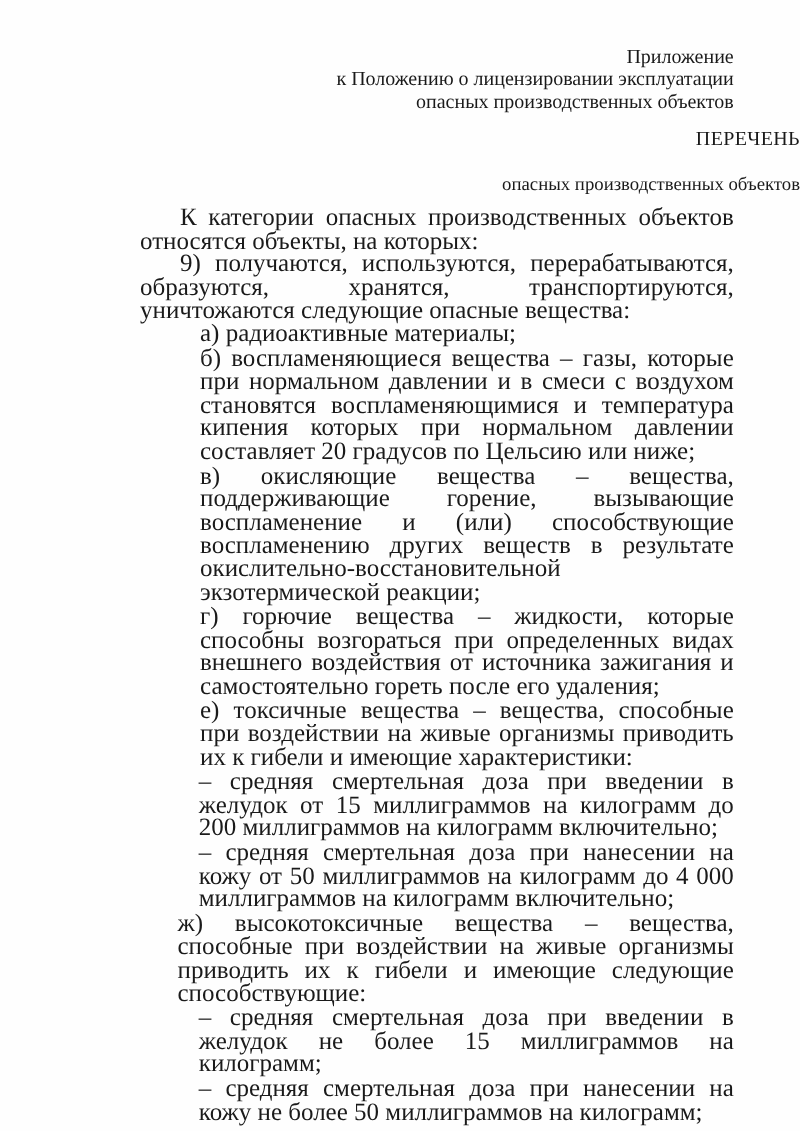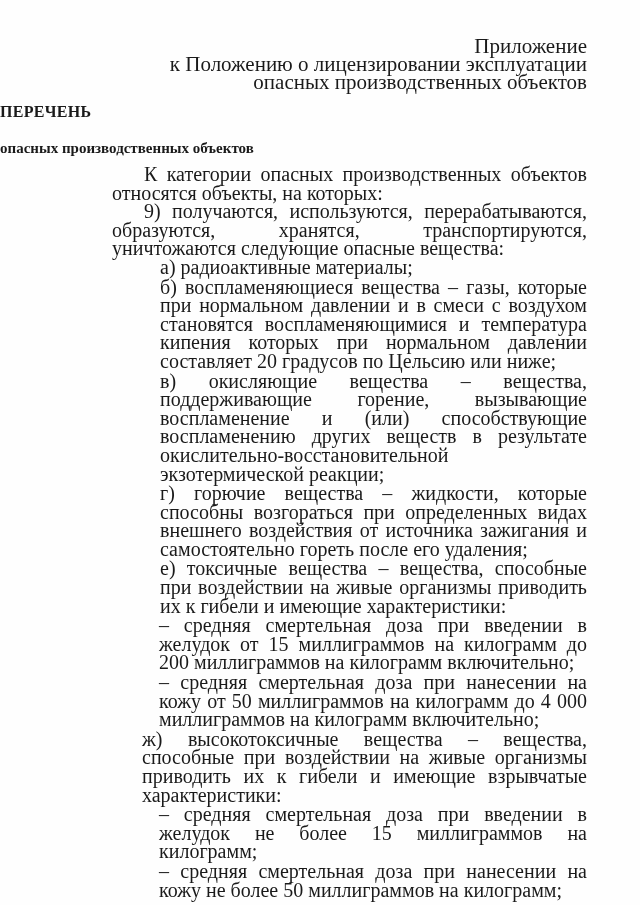--- a/index.html
+++ b/index.html
@@ -1,22 +1,22 @@
 <!DOCTYPE html>
 <html><head>
 <meta charset="utf-8">
 <style>
   html, body { margin: 0; padding: 0; background: #ffffff; }
   body { width: 640px; height: 905px; position: relative; overflow: hidden;
          font-family: "Liberation Serif", "DejaVu Serif", serif; color: #1a1a1a; }
   .page { position: absolute; left: 0; top: 0; width: 640px; height: 905px; background: #fefefe; }
   .appendix { position: absolute; right: 53px; top: 37px; text-align: right;
-              font-size: 21px; line-height: 18.2px; }
-  .title { position: absolute; left: 0; width: 100%; text-align: left;
-           font-weight: bold; }
+              font-size: 16px; line-height: 18.2px; }
+  .title { position: absolute; left: 0; width: 100%; text-align: right;
+           font-weight: normal; }
   .title1 { top: 103px; font-size: 16px; letter-spacing: 0.3px; }
   .title2 { top: 140px; font-size: 15px; }
   .body { position: absolute; left: 112px; width: 475px; top: 165px;
           font-size: 20px; line-height: 18.6px; text-align: justify; }
   .p { margin: 0; }
   .p-first { text-indent: 32px; }
   .sub { margin-left: 48px; margin-bottom: 1px; }
   .dash { margin-left: 47px; margin-bottom: 1px; }
   .sub-zh { margin-left: 30px; }
 </style>
@@ -36,17 +36,17 @@
   <div class="body">
     <p class="p p-first">К категории опасных производственных объектов относятся объекты, на которых:</p>
     <p class="p p-first">9) получаются, используются, перерабатываются, образуются, хранятся, транспортируются, уничтожаются следующие опасные вещества:</p>
     <p class="p sub">а) радиоактивные материалы;</p>
     <p class="p sub">б) воспламеняющиеся вещества – газы, которые при нормальном давлении и в смеси с воздухом становятся воспламеняющимися и температура кипения которых при нормальном давлении составляет 20 градусов по Цельсию или ниже;</p>
     <p class="p sub">в) окисляющие вещества – вещества, поддерживающие горение, вызывающие воспламенение и (или) способствующие воспламенению других веществ в результате окислительно-восстановительной экзотермической реакции;</p>
     <p class="p sub">г) горючие вещества – жидкости, которые способны возгораться при определенных видах внешнего воздействия от источника зажигания и самостоятельно гореть после его удаления;</p>
     <p class="p sub">е) токсичные вещества – вещества, способные при воздействии на живые организмы приводить их к гибели и имеющие характеристики:</p>
     <p class="p dash">– средняя смертельная доза при введении в желудок от 15 миллиграммов на килограмм до 200 миллиграммов на килограмм включительно;</p>
     <p class="p dash">– средняя смертельная доза при нанесении на кожу от 50 миллиграммов на килограмм до 4 000 миллиграммов на килограмм включительно;</p>
-    <p class="p sub sub-zh">ж) высокотоксичные вещества – вещества, способные при воздействии на живые организмы приводить их к гибели и имеющие взрывчатые характеристики:</p>
+    <p class="p sub sub-zh">ж) высокотоксичные вещества – вещества, способные при воздействии на живые организмы приводить их к гибели и имеющие следующие способствующие:</p>
     <p class="p dash">– средняя смертельная доза при введении в желудок не более 15 миллиграммов на килограмм;</p>
     <p class="p dash">– средняя смертельная доза при нанесении на кожу не более 50 миллиграммов на килограмм;</p>
   </div>
 </div>
 
 </body></html>

